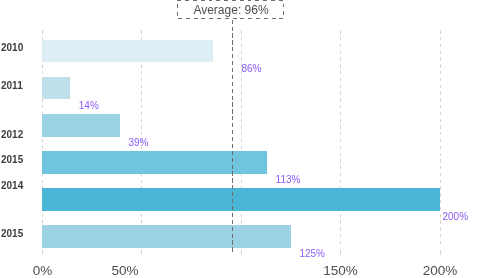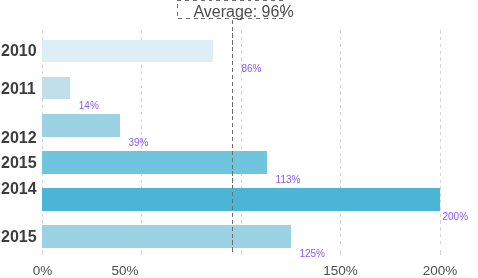--- a/index.html
+++ b/index.html
@@ -1,26 +1,26 @@
 <!DOCTYPE html>
 <html><head>
 <meta charset="utf-8">
 <style>
   html,body{margin:0;padding:0;}
   body{width:478px;height:278px;background:#ffffff;
        font-family:"Liberation Sans",sans-serif;overflow:hidden;}
   #chart{position:relative;width:478px;height:278px;}
   .layer{position:absolute;left:0;top:0;width:478px;height:278px;}
   .bar{position:absolute;}
-  .ylabel{position:absolute;font-weight:bold;font-size:16px;color:#3d3d3d;
+  .ylabel{position:absolute;font-weight:bold;font-size:10px;color:#3d3d3d;
           white-space:pre;line-height:1;left:1px;}
   .vlabel{position:absolute;font-size:10px;color:#8b5cf6;white-space:pre;line-height:1;margin-top:20px;}
   .xlabel{position:absolute;font-size:13.5px;color:#4d4d4d;text-align:center;
           white-space:pre;line-height:1;width:80px;top:264.2px;}
-  .avgtext{position:absolute;font-size:16px;color:#4d4d4d;white-space:pre;line-height:1;}
+  .avgtext{position:absolute;font-size:12px;color:#4d4d4d;white-space:pre;line-height:1;}
 </style>
 </head>
 <body>
 
 <div id="chart">
 
   <svg class="layer" id="gridlayer" viewBox="0 0 478 278">
     <line x1="42.5" x2="42.5" y1="30.3" y2="248" stroke="#d4d4d4" stroke-width="1" stroke-dasharray="3.35 3.44" shape-rendering="crispEdges"></line>
     <line x1="141.875" x2="141.875" y1="30.3" y2="248" stroke="#d4d4d4" stroke-width="1" stroke-dasharray="3.35 3.44" shape-rendering="crispEdges"></line>
     <line x1="241.25" x2="241.25" y1="30.3" y2="248" stroke="#d4d4d4" stroke-width="1" stroke-dasharray="3.35 3.44" shape-rendering="crispEdges"></line>

